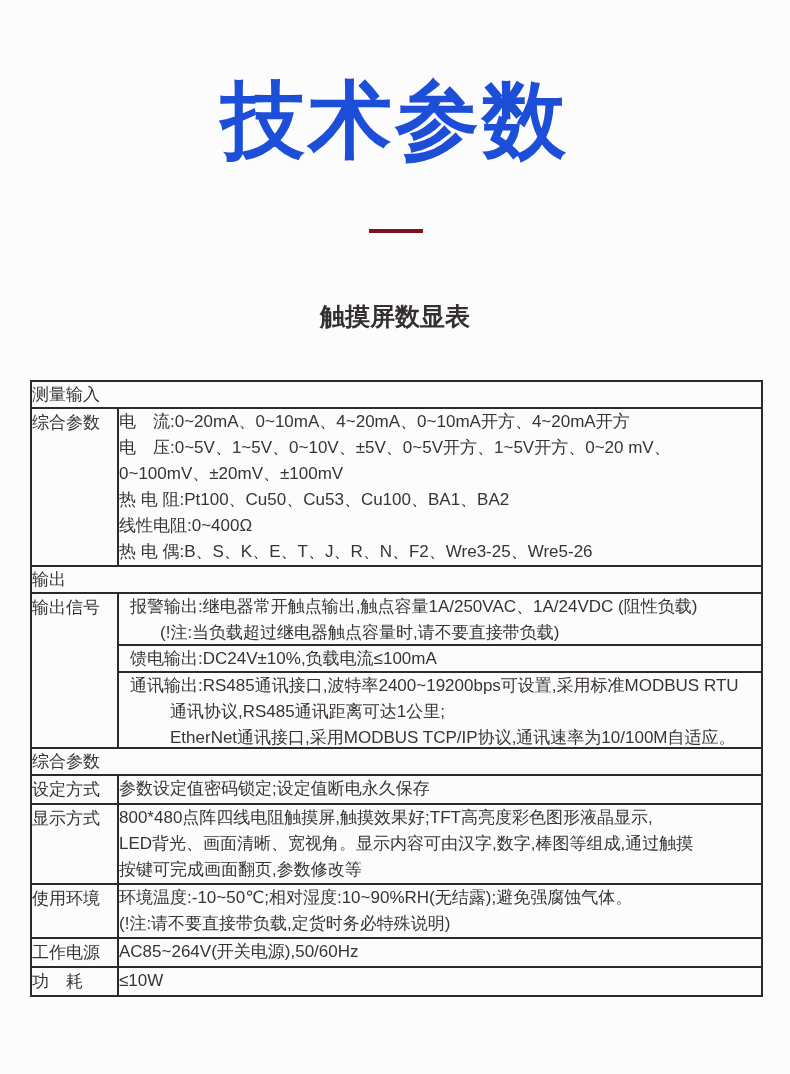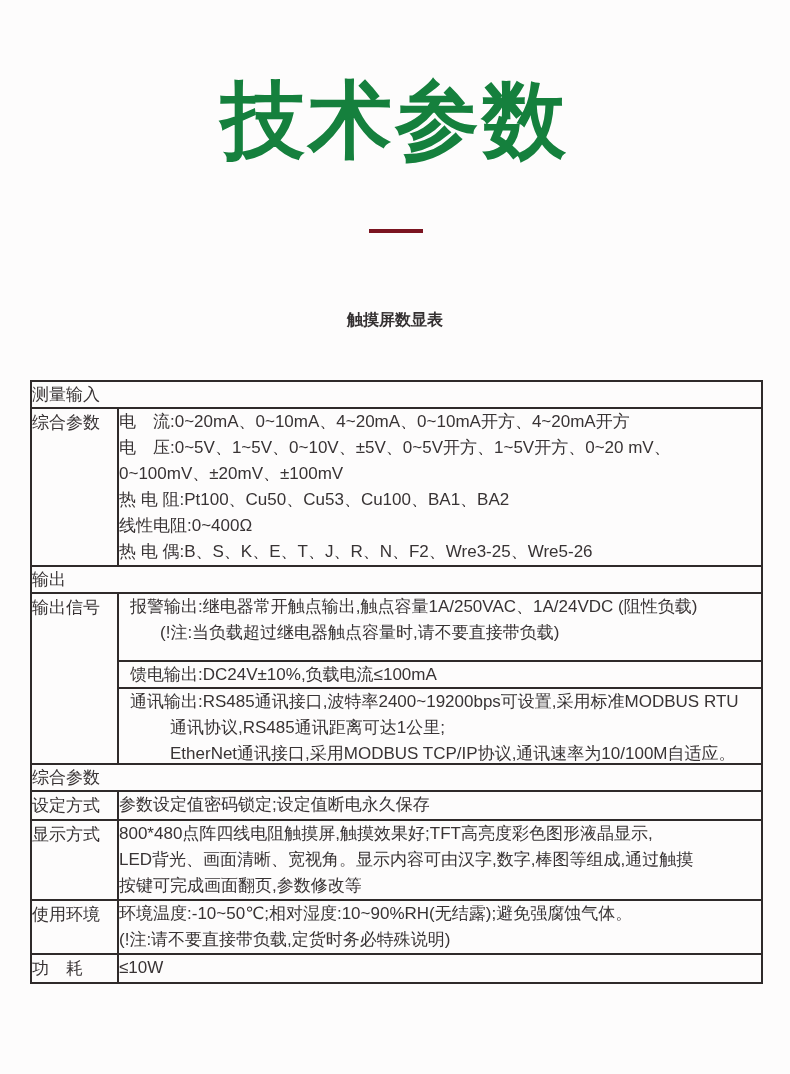--- a/index.html
+++ b/index.html
@@ -7,30 +7,30 @@
     width: 790px; height: 1074px;
     background: #fdfcfc;
     font-family: "Liberation Sans", "DejaVu Sans", sans-serif;
   }
   .page { position: relative; width: 790px; height: 1074px; overflow: hidden; }
 
   .title {
     position: absolute; top: 64px; left: 0; width: 100%;
     margin: 0; text-align: center;
     font-size: 84px; font-weight: bold; letter-spacing: 3px;
-    color: #15803d;
+    color: #1d4ed8;
   }
   .accent-line {
     position: absolute; top: 229px; left: 369px;
     width: 54px; height: 4px; background: #7b1420;
   }
   .subtitle {
-    position: absolute; top: 310px; left: 0; width: 100%;
+    position: absolute; top: 300px; left: 0; width: 100%;
     margin: 0; text-align: center;
-    font-size: 16px; font-weight: bold; color: #343031;
+    font-size: 25px; font-weight: bold; color: #343031;
   }
 
   .spec-table {
     position: absolute; top: 380px; left: 30px;
     width: 733px; table-layout: fixed;
     border-collapse: collapse;
     font-size: 17px; font-weight: 500; color: #383334;
   }
   .spec-table td {
     border: 2px solid #2f2a2a;
@@ -83,21 +83,21 @@
       </td>
     </tr>
 
     <tr style="height:27px">
       <td colspan="2" class="section-cell">输出</td>
     </tr>
 
     <tr style="height:153px">
       <td class="label-cell">输出信号</td>
       <td class="content-cell-nopad">
-        <div class="subcell" style="height:68px">
+        <div class="subcell" style="height:52px">
           <div class="line">报警输出:继电器常开触点输出,触点容量1A/250VAC、1A/24VDC (阻性负载)</div>
           <div class="line indent-1">(!注:当负载超过继电器触点容量时,请不要直接带负载)</div>
         </div>
         <div class="subcell" style="height:27px">
           <div class="line">馈电输出:DC24V±10%,负载电流≤100mA</div>
         </div>
         <div class="subcell subcell-last" style="height:74px">
           <div class="line">通讯输出:RS485通讯接口,波特率2400~19200bps可设置,采用标准MODBUS RTU</div>
           <div class="line indent-2">通讯协议,RS485通讯距离可达1公里;</div>
           <div class="line indent-2">EtherNet通讯接口,采用MODBUS TCP/IP协议,通讯速率为10/100M自适应。</div>
@@ -126,20 +126,24 @@
     </tr>
 
     <tr style="height:53px">
       <td class="label-cell">使用环境</td>
       <td class="content-cell">
         <div class="line">环境温度:-10~50℃;相对湿度:10~90%RH(无结露);避免强腐蚀气体。</div>
         <div class="line">(!注:请不要直接带负载,定货时务必特殊说明)</div>
       </td>
     </tr>
 
+    <tr style="height:26px">
+      <td class="label-cell">工作电源</td>
+      <td class="content-cell">AC85~264V(开关电源),50/60Hz</td>
+    </tr>
 
     <tr style="height:29px">
       <td class="label-cell">功　耗</td>
       <td class="content-cell">≤10W</td>
     </tr>
 
   </tbody>
     </table>
 </div>
 

